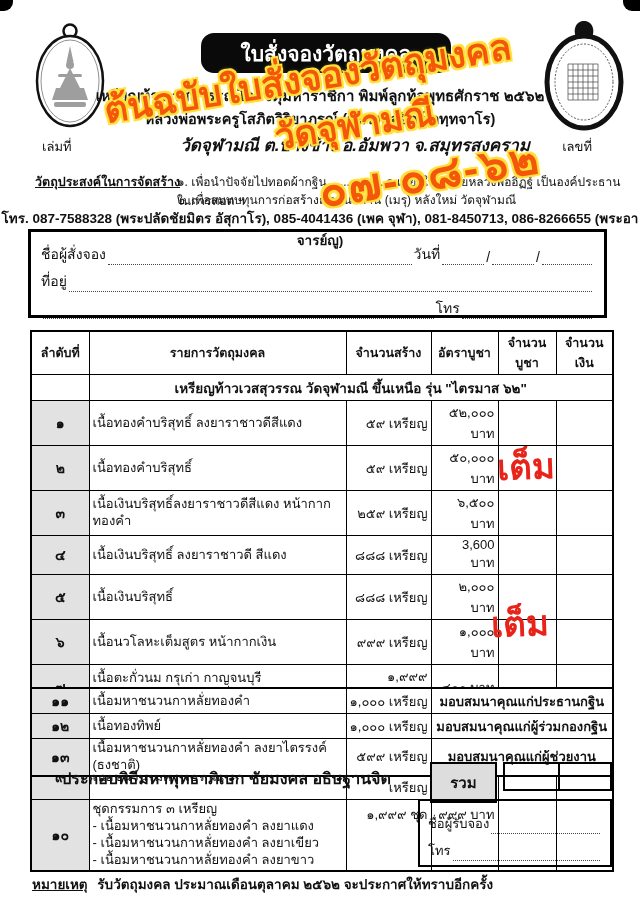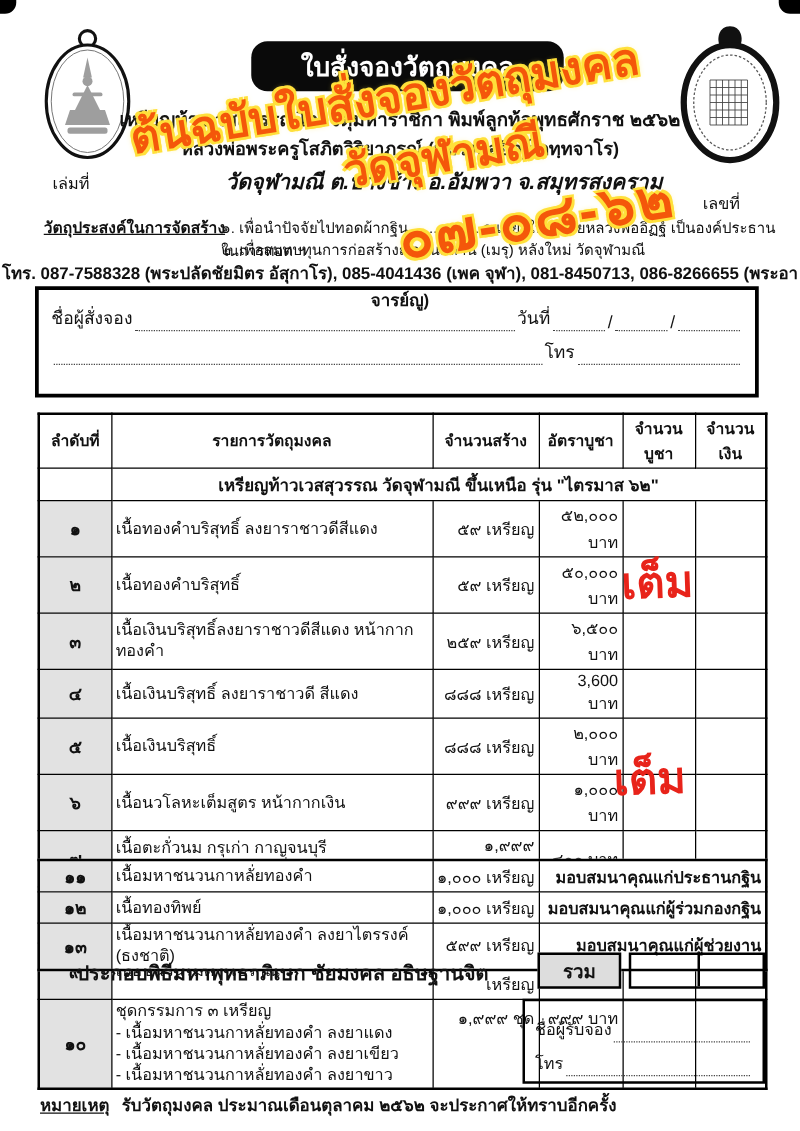--- a/index.html
+++ b/index.html
@@ -12,21 +12,21 @@
   .med-left{left:33px;top:22px;}
   .med-right{left:542px;top:20px;}
   .title-box{position:absolute;left:201px;top:33px;width:250px;height:40px;background:#0a0a0a;
              border-radius:13px;color:#fff;display:flex;align-items:center;justify-content:center;
              font-weight:bold;font-size:21px;}
   .sub1{position:absolute;left:70px;right:70px;top:84px;text-align:center;font-weight:bold;font-size:15px;}
   .sub2{position:absolute;left:70px;right:70px;top:107px;text-align:center;font-weight:bold;font-size:14.5px;}
   .book-label{position:absolute;left:42px;top:136px;font-size:13px;}
   .temple-line{position:absolute;left:110px;right:110px;top:131px;text-align:right;
                font-weight:bold;font-style:italic;font-size:17px;}
-  .no-label{position:absolute;right:48px;top:152px;font-size:13px;}
+  .no-label{position:absolute;right:48px;top:136px;font-size:13px;}
   .purpose-label{position:absolute;left:35px;top:172px;font-size:12.5px;font-weight:bold;text-decoration:underline;}
   .purpose1{position:absolute;left:177px;top:172px;right:16px;font-size:12px;}
   .purpose2{position:absolute;left:177px;top:190px;right:16px;font-size:12px;}
   .phone-line{position:absolute;left:0;right:0;top:207px;text-align:center;font-weight:bold;font-size:13.5px;}
 
   .order-box{position:absolute;left:28px;top:229px;width:579px;height:89px;border:3px solid #000;
              padding:6px 10px 4px 10px;box-sizing:border-box;font-size:14px;}
   .obx-row{display:flex;align-items:flex-end;height:27px;}
   .dotfill{flex:1;border-bottom:1.5px dotted #444;height:18px;margin:0 2px;}
   .dotseg{border-bottom:1.5px dotted #444;height:18px;margin:0 2px;}
@@ -36,32 +36,32 @@
               border:2.5px solid #000;font-size:13px;}
   table.block1{top:330px;}
   table.block2{top:687px;}
   table.items td,table.items th{border:1.5px solid #000;padding:1px 3px;vertical-align:middle;overflow:hidden;}
   th.hcell{font-weight:bold;font-size:12.5px;text-align:center;height:28px;}
   td.section-cell{font-weight:bold;text-align:center;font-size:13.5px;height:23px;}
   td.num-cell{background:#e2e2e2;font-weight:bold;text-align:center;font-size:14px;}
   td.desc-cell{text-align:left;padding-left:6px;white-space:pre-line;line-height:1.3;}
   td.qty-cell{text-align:right;padding-right:5px;}
   td.price-cell{text-align:right;padding-right:7px;}
-  td.note-cell{text-align:right;padding-left:10px;font-weight:bold;}
+  td.note-cell{text-align:center;padding-left:10px;font-weight:bold;}
   tr.r-std{height:21px;}
   tr.r-tall{height:38px;}
   tr.r-xtall{height:70px;}
   tr.r-b2{height:22px;margin-top:32px;}
 
   .stamp{position:absolute;color:#e8231a;font-weight:bold;font-size:35px;transform:rotate(-2deg);
          z-index:40;line-height:1;}
   .stamp1{left:497px;top:449px;}
   .stamp2{left:491px;top:606px;}
 
-  .total-label-box{position:absolute;left:430px;top:762px;width:67px;height:29px;background:#ddd;
+  .total-label-box{position:absolute;left:430px;top:762px;width:67px;height:41px;background:#ddd;
                    border:2.5px solid #000;box-sizing:border-box;display:flex;align-items:center;
                    justify-content:center;font-weight:bold;font-size:15px;}
   .total-cells{position:absolute;left:503px;top:762px;width:109px;height:29px;border:2.5px solid #000;
                box-sizing:border-box;}
   .total-divider{position:absolute;left:50%;top:0;bottom:0;width:2px;background:#000;}
 
   .receiver-box{position:absolute;left:418px;top:799px;width:194px;height:68px;border:2.5px solid #000;
                 box-sizing:border-box;padding:6px 8px;font-size:13px;}
   .rbx-row{display:flex;align-items:flex-end;height:27px;}
 
@@ -131,20 +131,24 @@
   <div class="order-box">
     <div class="obx-row">
       <span>ชื่อผู้สั่งจอง</span>
       <span class="dotfill"></span>
       <span>วันที่</span>
       <span class="dotseg w45"></span>
       <span>/</span>
       <span class="dotseg w45"></span>
       <span>/</span>
       <span class="dotseg w50"></span>
+    </div>
+    <div class="obx-row">
+      <span>ที่อยู่</span>
+      <span class="dotfill"></span>
     </div>
     <div class="obx-row">
       <span class="dotfill" style="flex:3;"></span>
       <span>โทร</span>
       <span class="dotseg w120"></span>
     </div>
   </div>
 
   <table class="items block1">
     <colgroup>

